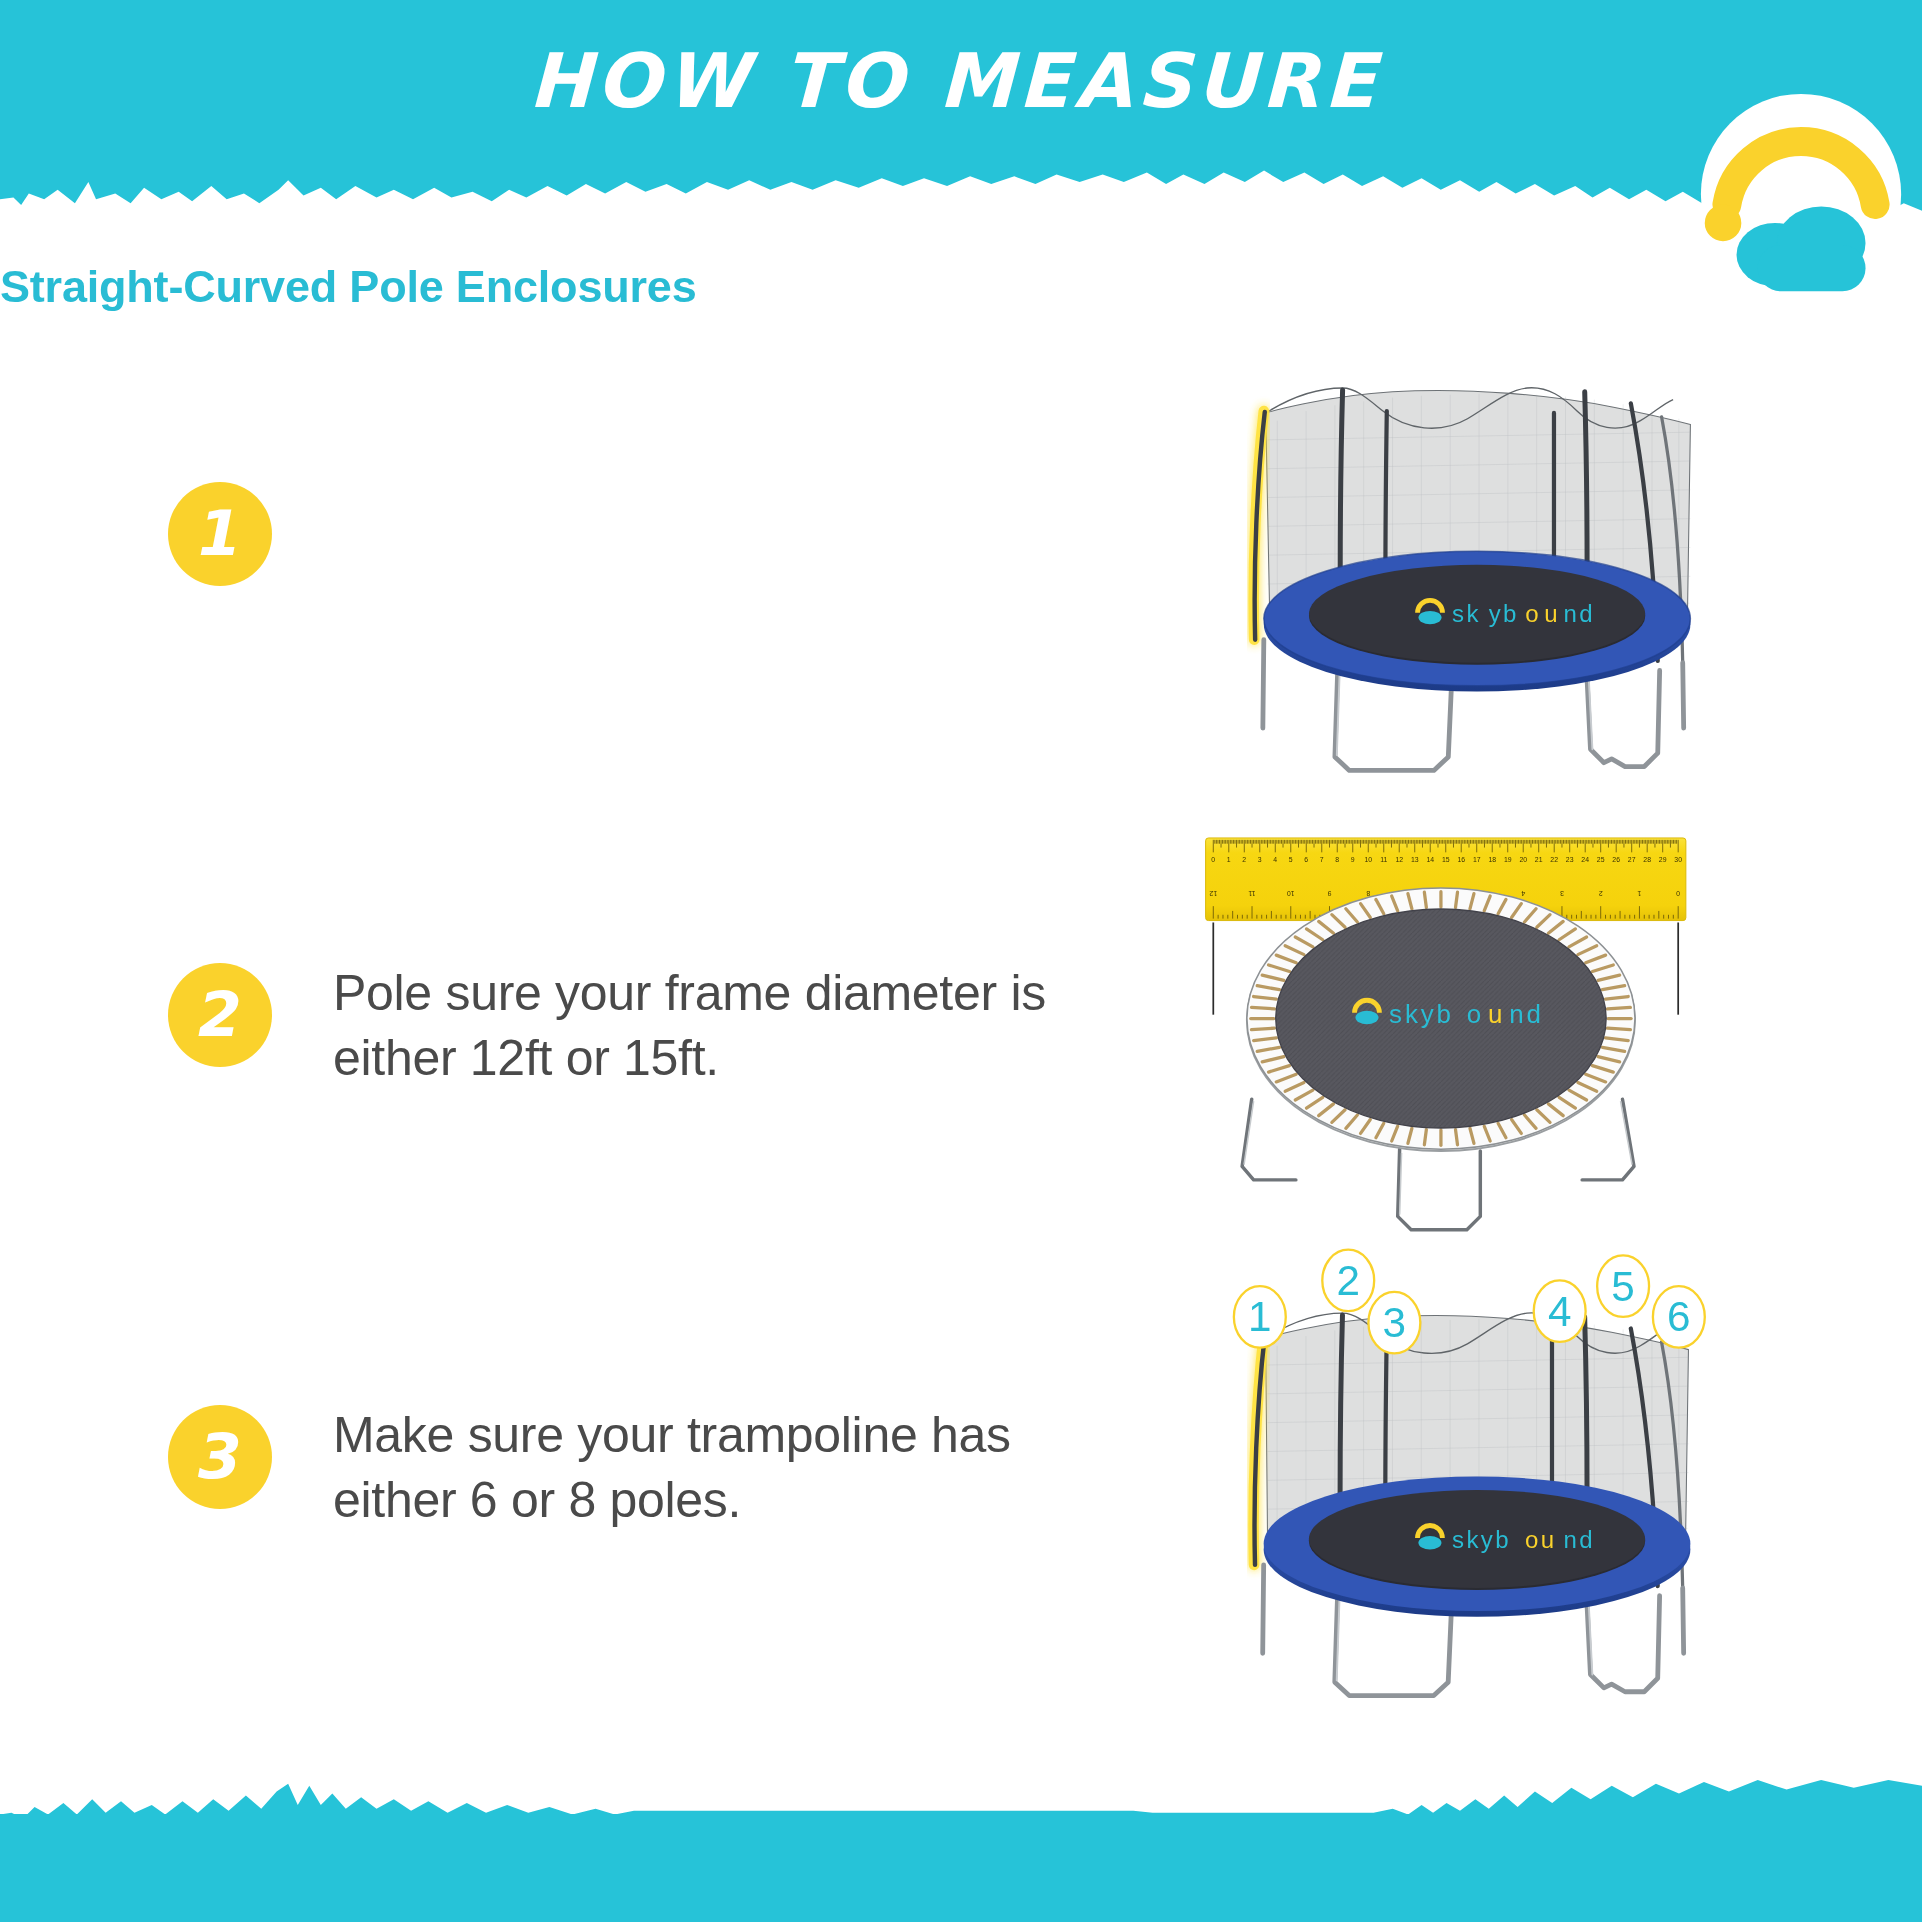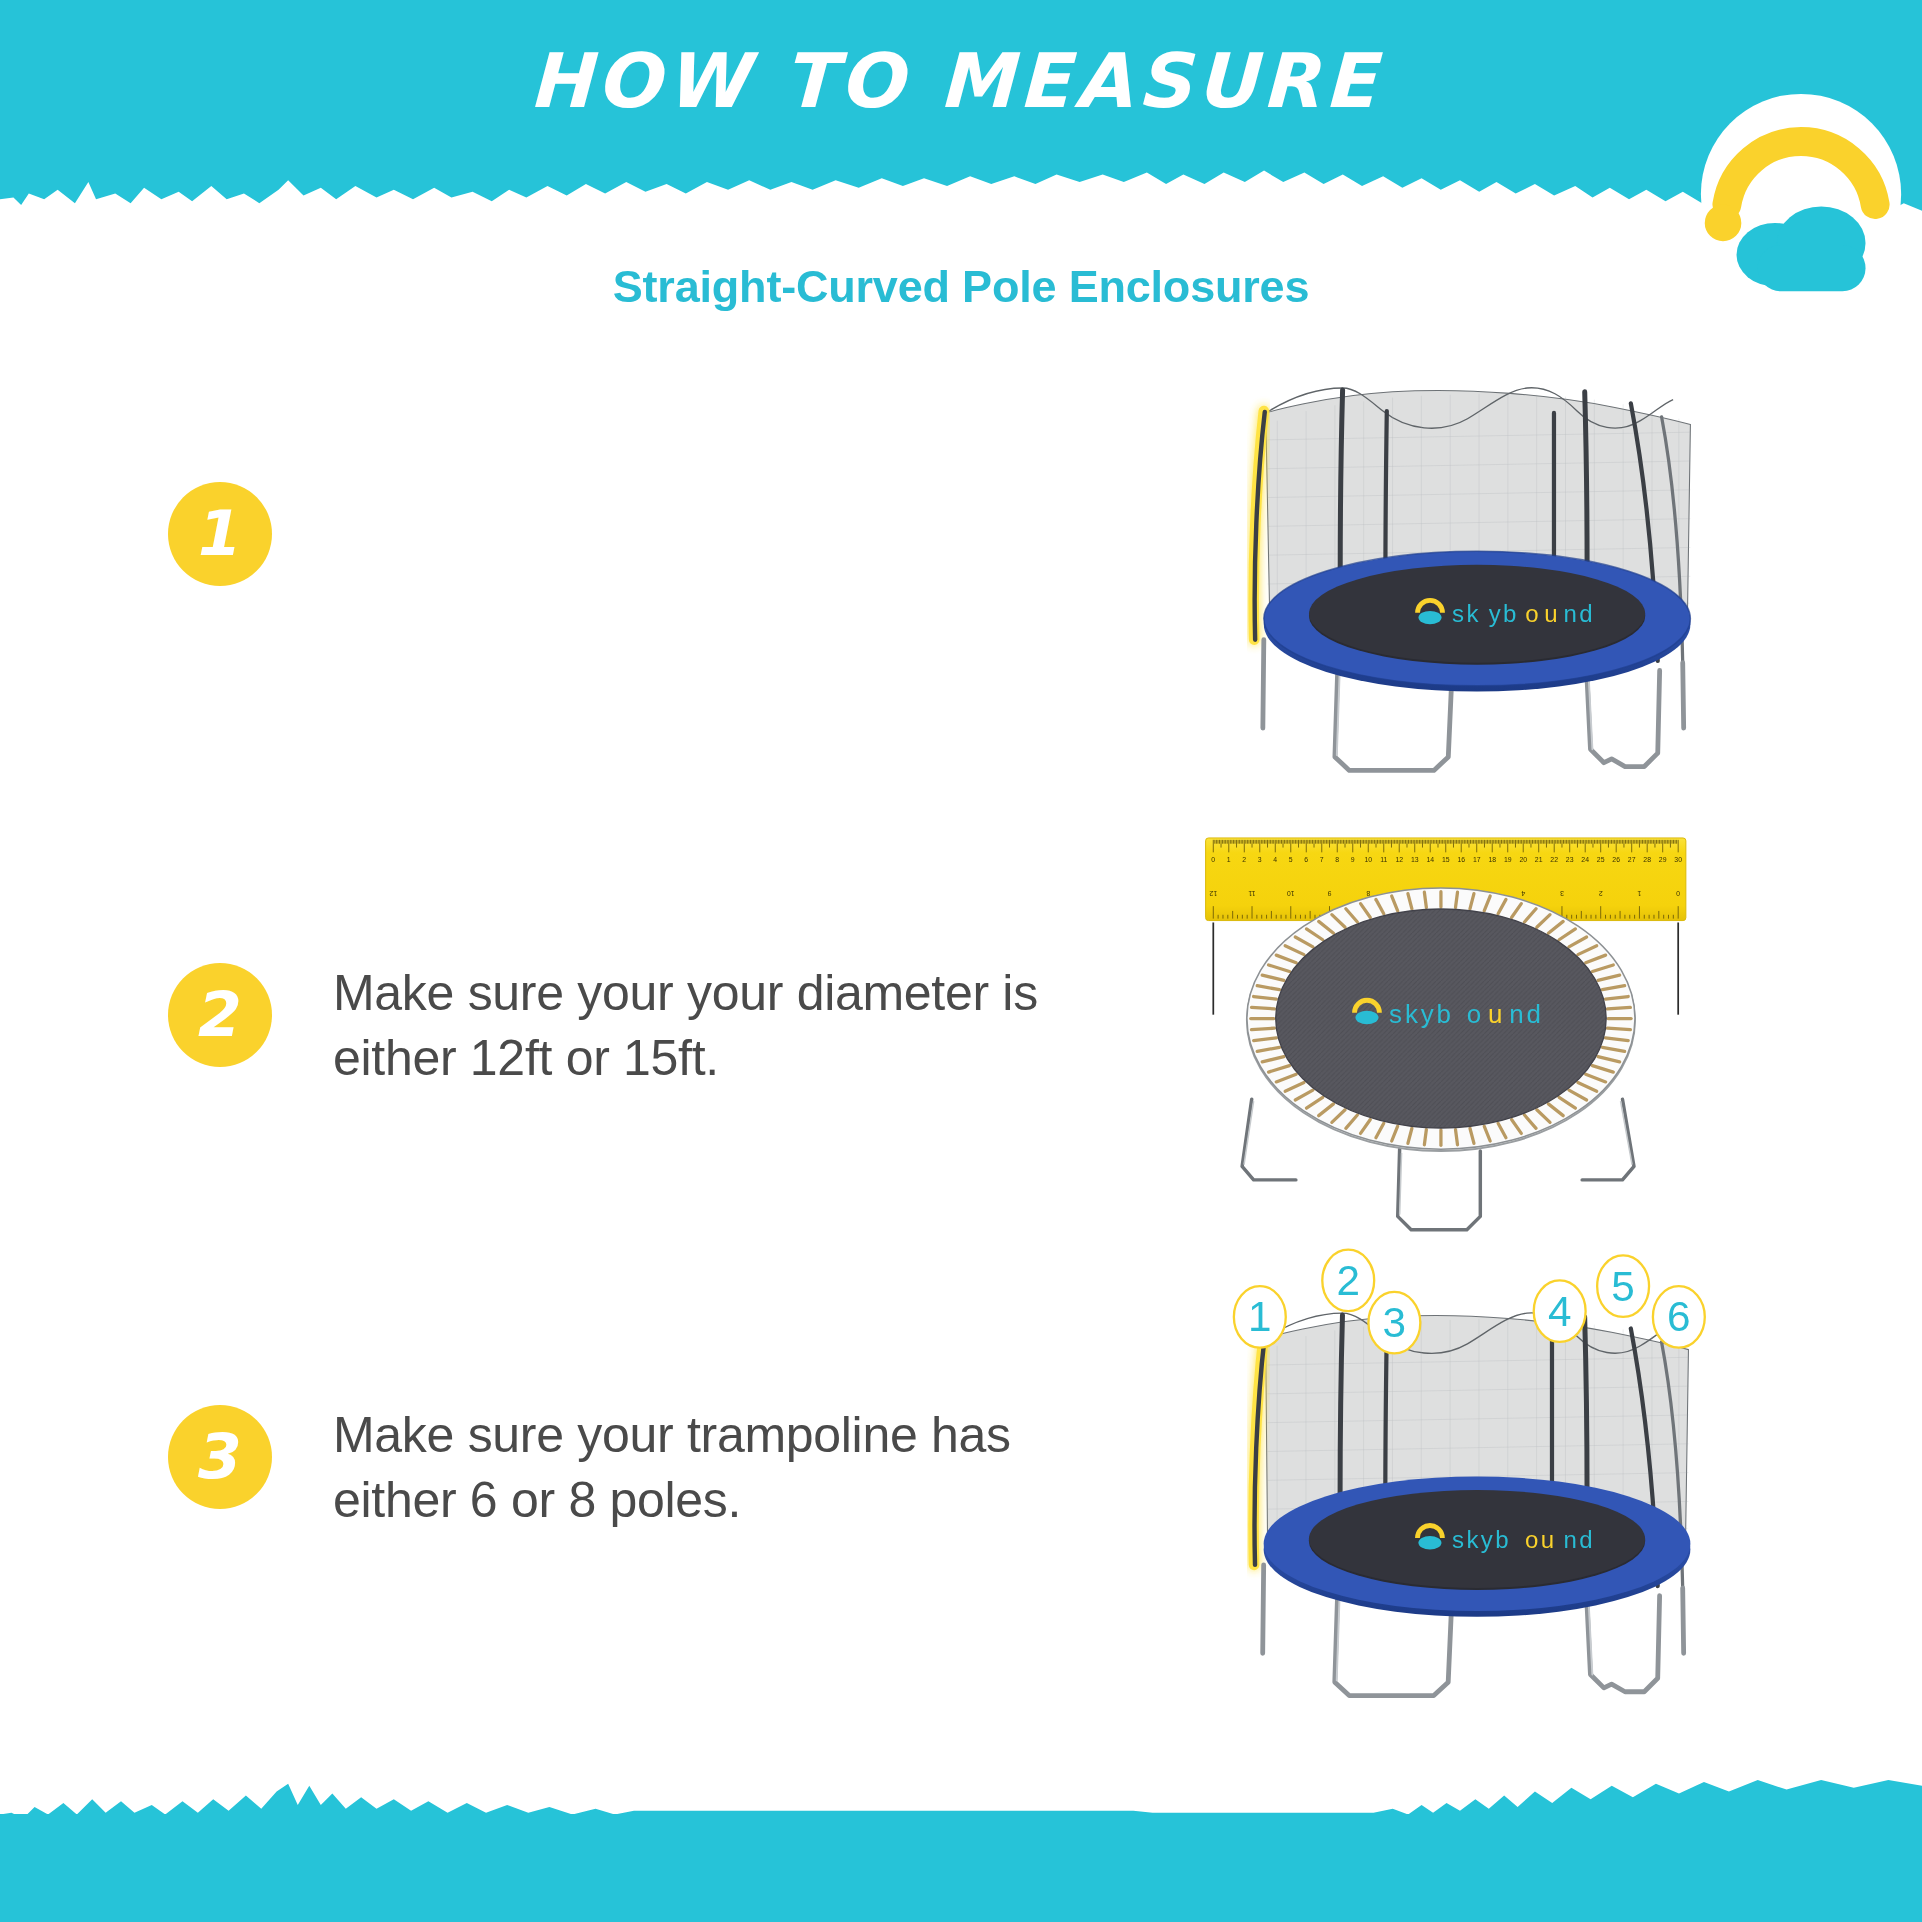--- a/index.html
+++ b/index.html
@@ -80,21 +80,21 @@
     width: 207px;
     height: 207px;
     z-index: 7;
   }
 
   
   .subtitle {
     position: absolute;
     left: 0; top: 261px;
     width: 1922px;
-    text-align: center;
+    text-align: left;
     color: #29bcd4;
     font-family: "Liberation Sans", sans-serif;
     font-weight: 700;
     font-size: 45px;
     letter-spacing: -0.2px;
     z-index: 5;
   }
 
   
   .steps { position: absolute; left: 0; top: 0; width: 1922px; height: 1922px; z-index: 4; }
@@ -179,21 +179,21 @@
   <div class="subtitle">Straight-Curved Pole Enclosures</div>
 
   <div class="steps">
 
     <div class="step step-1">
       <div class="step-badge">1</div>
     </div>
 
     <div class="step step-2">
       <div class="step-badge">2</div>
-      <div class="step-text">Make sure your your diameter is either 12ft or 15ft.</div>
+      <div class="step-text">Pole sure your frame diameter is either 12ft or 15ft.</div>
     </div>
 
     <div class="step step-3">
       <div class="step-badge">3</div>
       <div class="step-text">Make sure your trampoline has either 6 or 8 poles.</div>
     </div>
   </div>
 
   <svg class="illo illo-1" viewBox="0 0 740 445">
     <defs>

